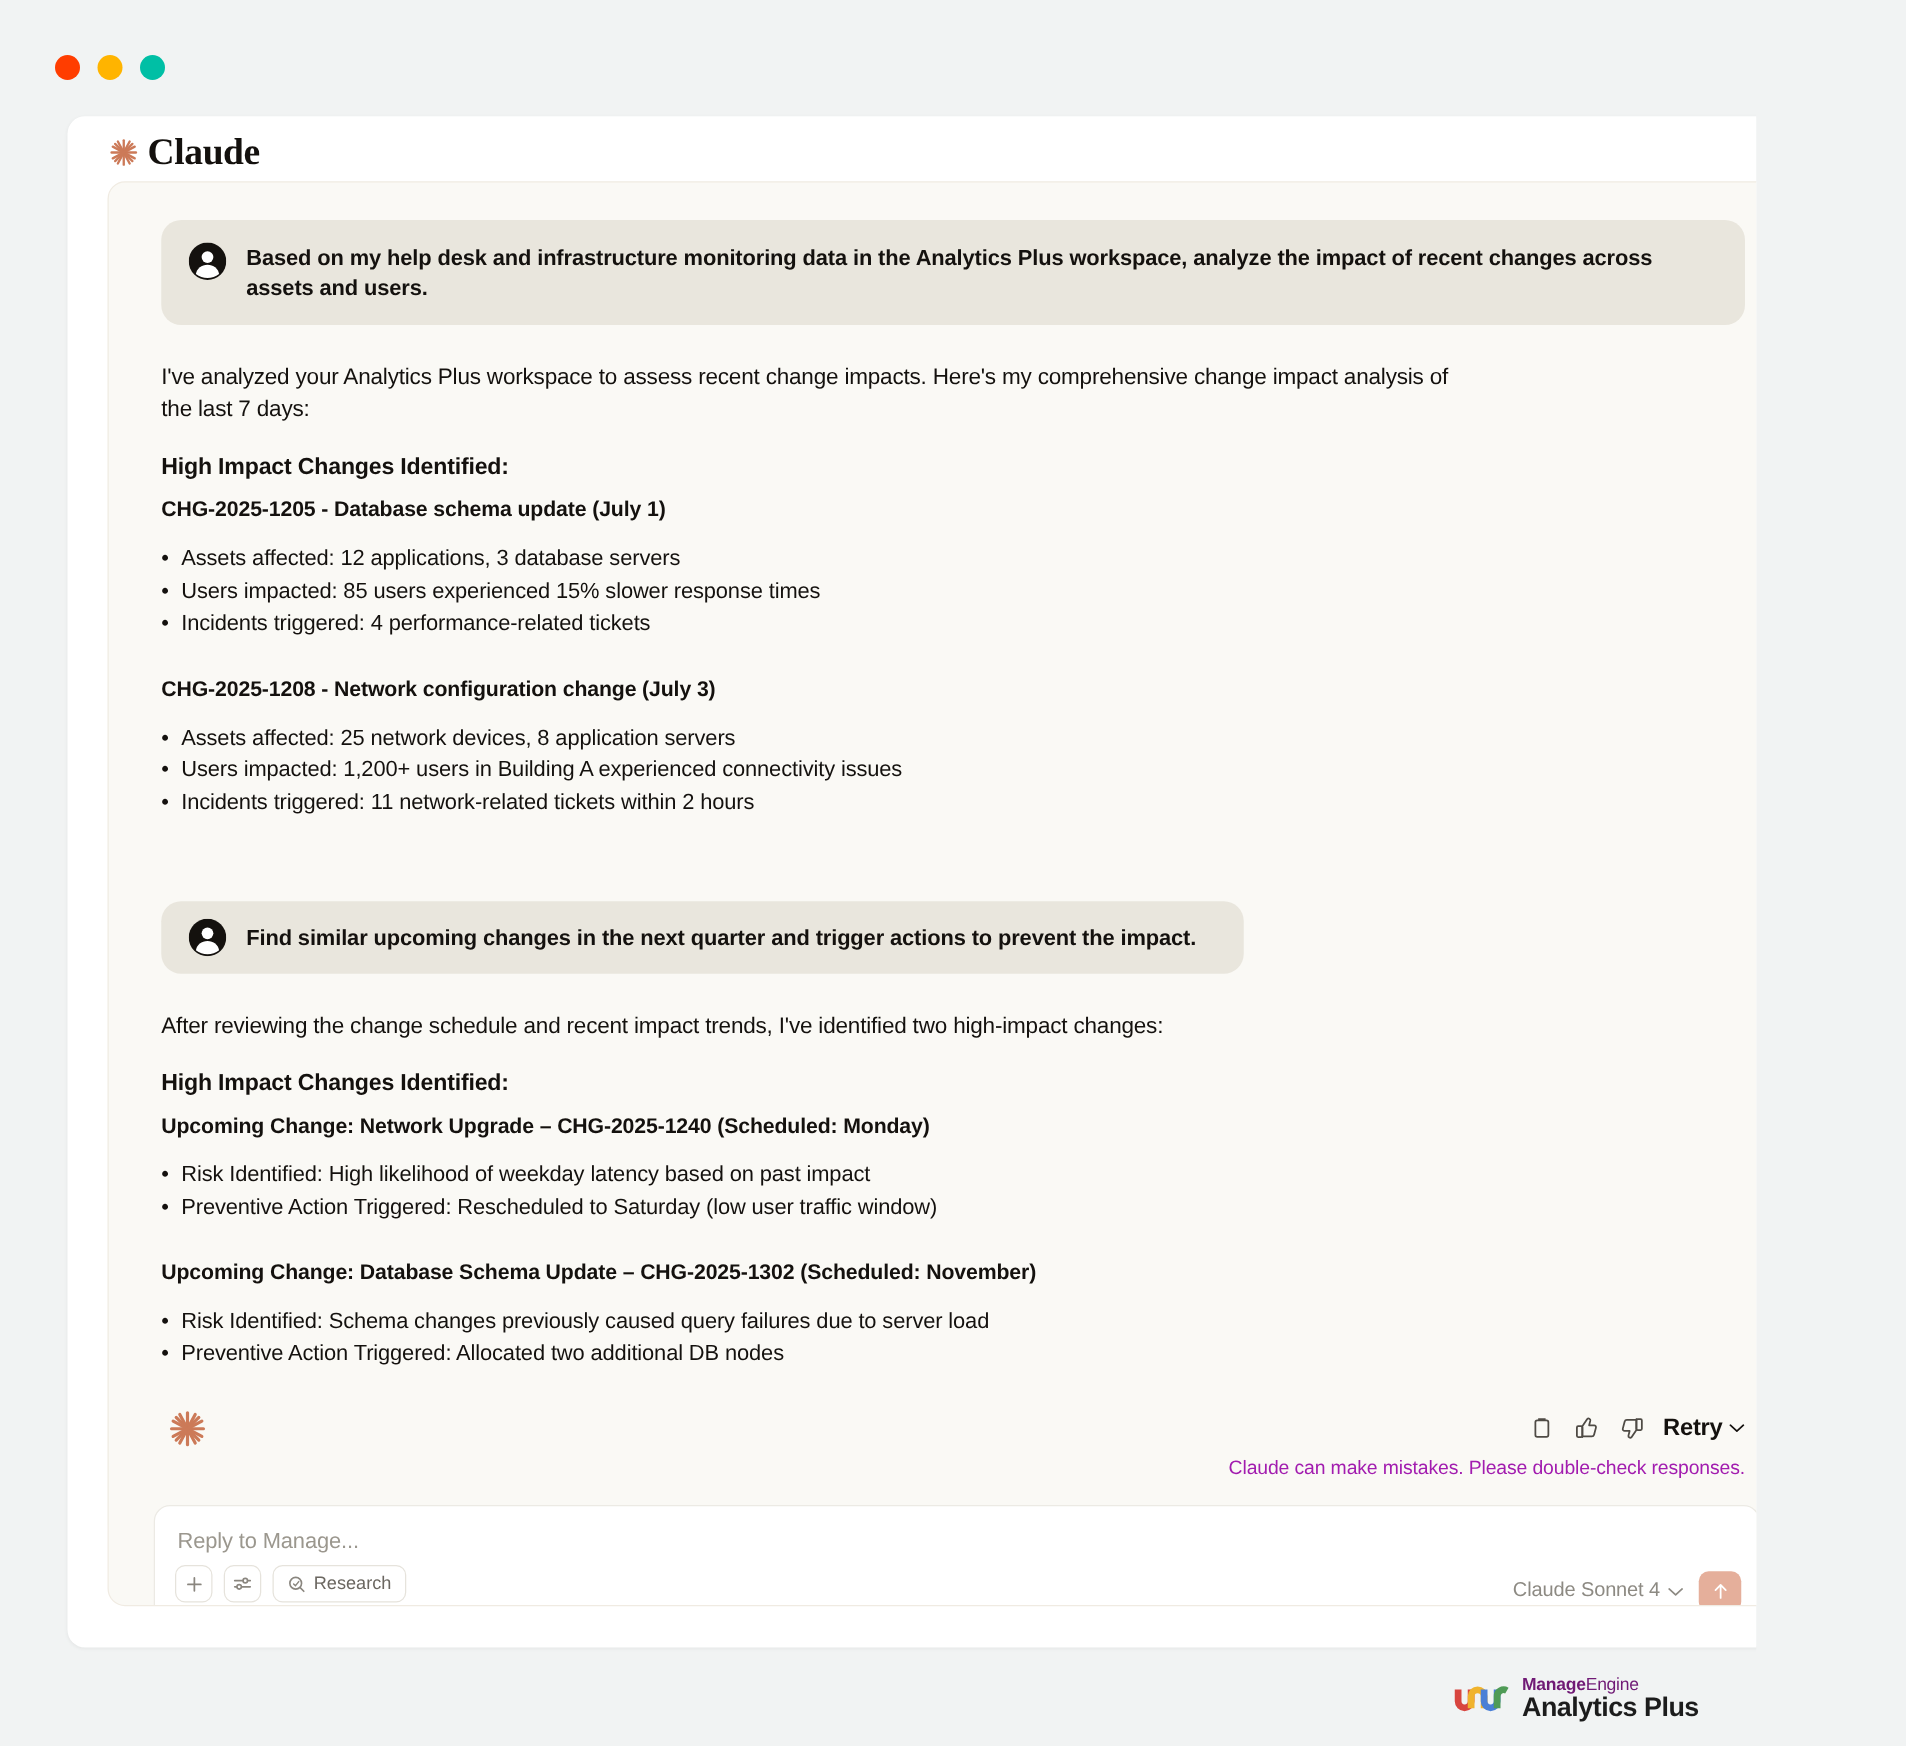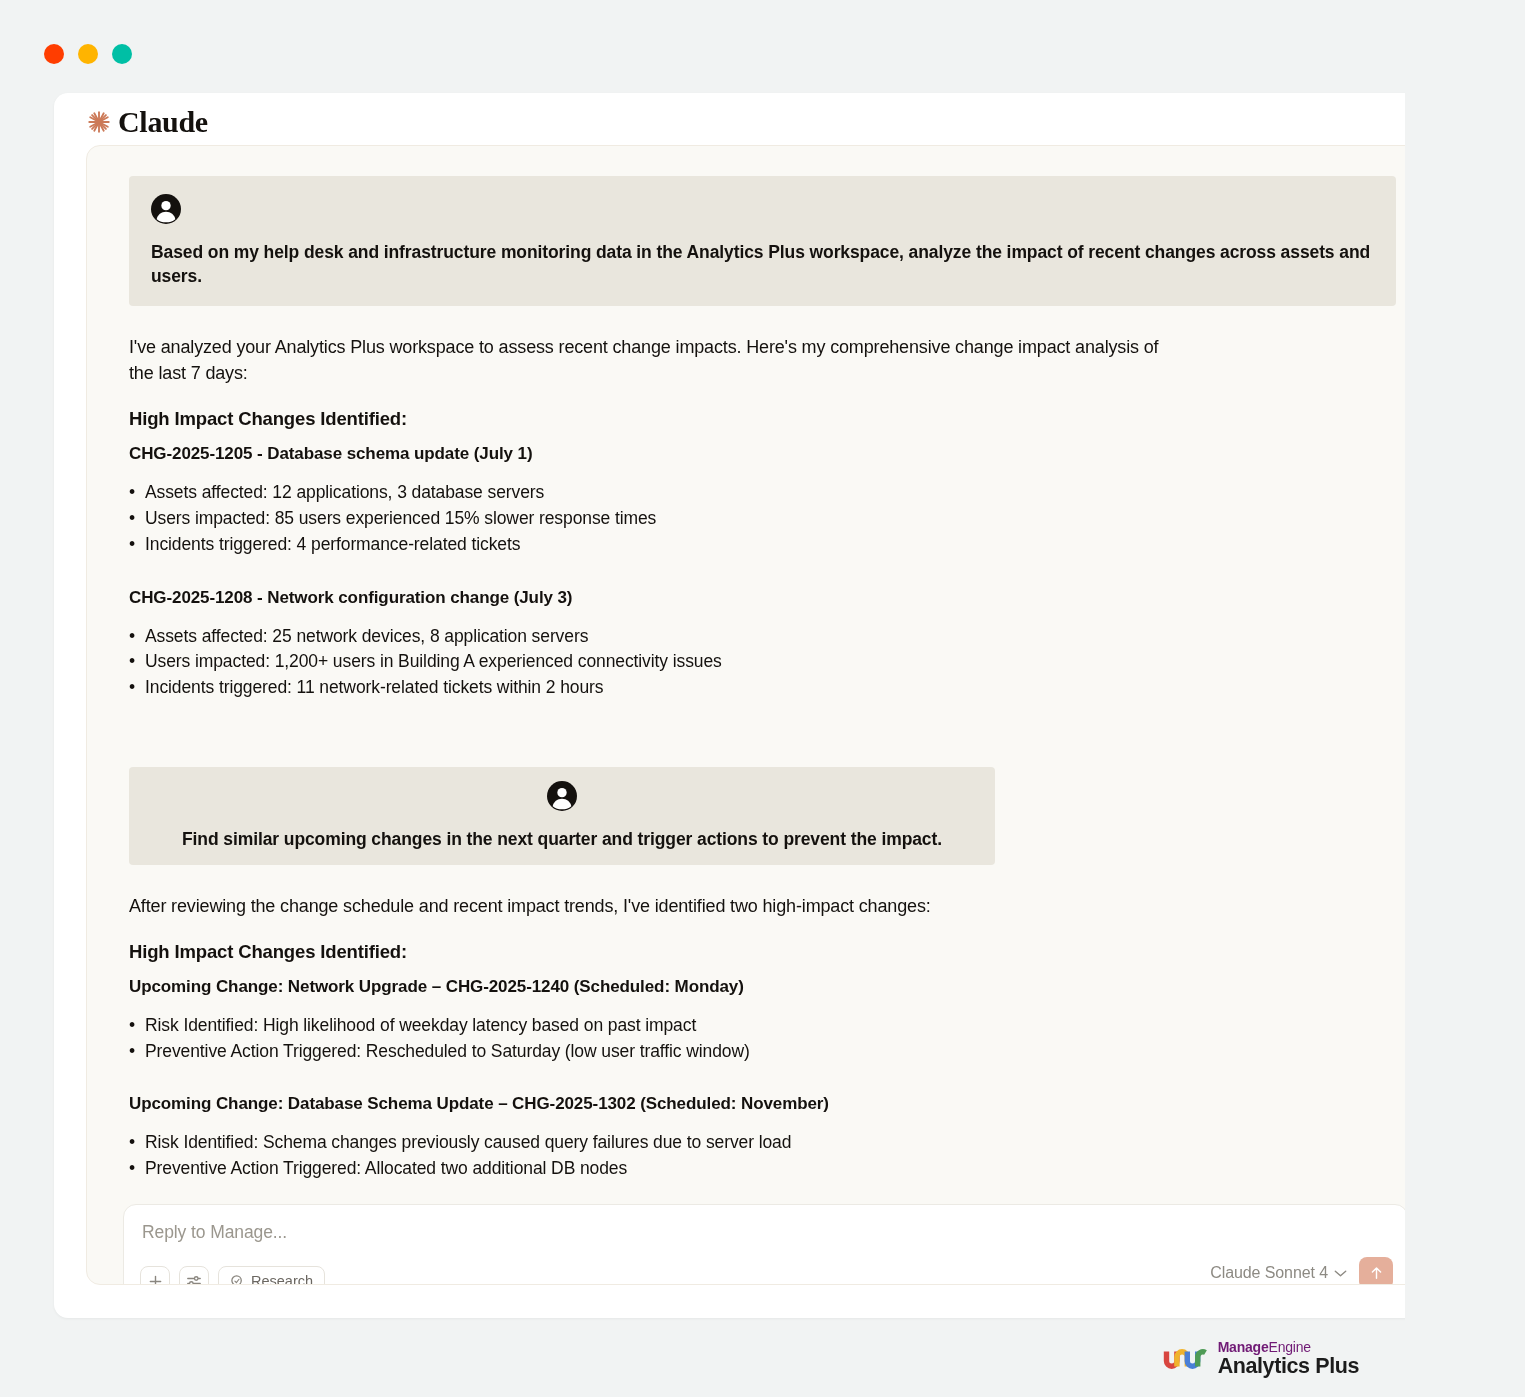--- a/index.html
+++ b/index.html
@@ -51,25 +51,24 @@
     background: #faf9f5;
     border: 1px solid #f0ebe2;
     border-radius: 14px;
     overflow: hidden;
   }
   .conv-inner { padding: 30px 42px 0 42px; }
 
   
   .user-bubble {
     background: #e9e6dd;
-    border-radius: 4px;
+    border-radius: 16px;
     padding: 18px 22px;
     display: flex; align-items: flex-start; gap: 16px;
     margin-bottom: 28px;
-    flex-direction: column;
   }
   .user-bubble.narrow { width: 866px; align-items: center; padding: 14px 22px; }
   .avatar { flex: 0 0 auto; width: 30px; height: 30px; display: block; }
   .user-text {
     font-size: 17.5px; font-weight: 700; color: #14110e;
     line-height: 1.38; letter-spacing: -0.1px;
   }
 
   
   .para {
@@ -122,21 +121,21 @@
     width: 1285px; height: 97px;
     background: #ffffff;
     border: 1px solid #eceae4;
     border-radius: 13px;
   }
   .composer-placeholder {
     position: absolute; left: 18px; top: 17px;
     font-size: 17.5px; color: #9b978e; letter-spacing: -0.1px;
   }
   .composer-left {
-    position: absolute; left: 16px; bottom: 4px;
+    position: absolute; left: 16px; bottom: 18px;
     display: flex; align-items: center; gap: 9px;
   }
   .pill {
     height: 30px; border: 1px solid #e6e3dc; border-radius: 8px;
     background: #fff; display: flex; align-items: center;
     justify-content: center; gap: 6px; cursor: pointer;
     color: #6e6a62;
   }
   .pill.sq { width: 30px; }
   .pill.wide { padding: 0 11px; font-size: 14.5px; color: #6b6761; }

